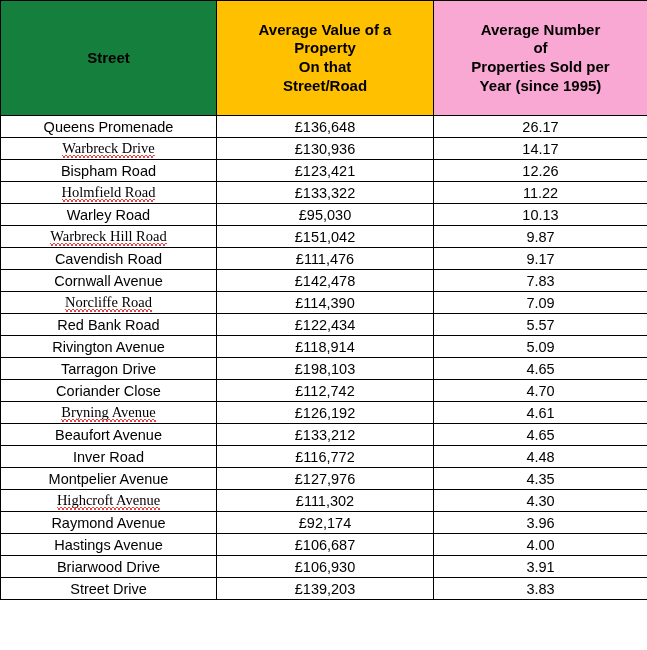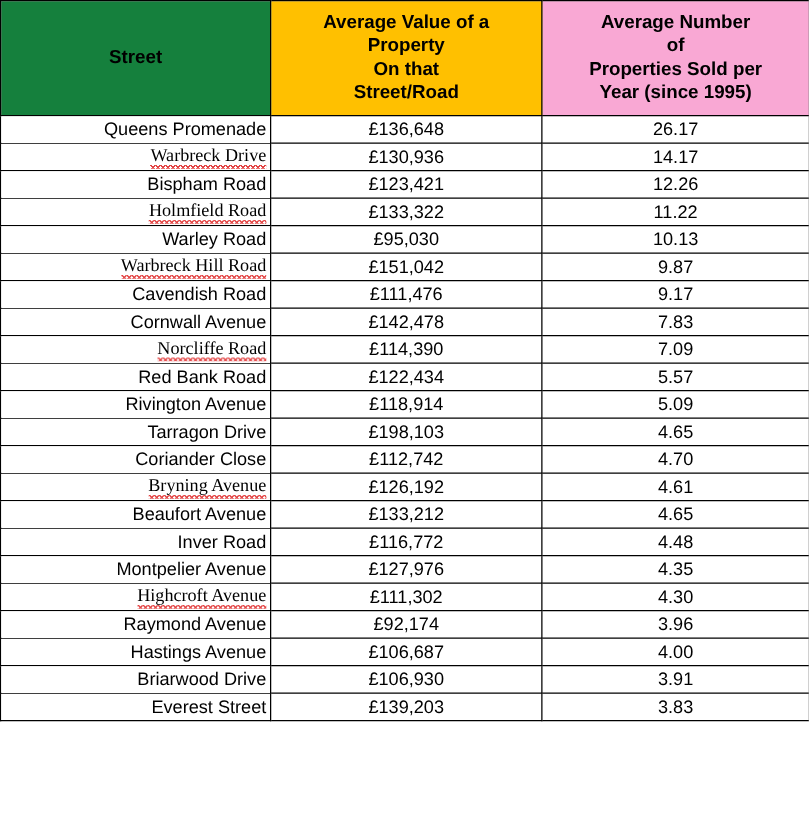--- a/index.html
+++ b/index.html
@@ -23,21 +23,21 @@
   table.property-table col.c-sold   { width: 214px; }
 
   thead th {
     border: 1px solid #000000;
     font-weight: bold;
     font-size: 15px;
     line-height: 1.25;
     padding: 5px 4px;
     text-align: center;
     vertical-align: middle;
-    height: 92px;
+    height: 115px;
     box-sizing: border-box;
     color: #000000;
   }
   th.head-street { background: #15803d; }
   th.head-value  { background: #ffc000; }
   th.head-sold   { background: #f9a8d4; margin-left: 12px; }
 
   tbody td {
     border: 1px solid #000000;
     font-size: 14.5px;
@@ -46,21 +46,20 @@
     padding: 2px 3px;
     height: 22px;
     box-sizing: border-box;
     color: #000000;
     background: #ffffff;
     white-space: nowrap;
     overflow: hidden;
   }
   tbody td.street-cell {
     position: relative;
-    text-align: right;
   }
   
   tbody td.street-cell .squiggle {
     position: relative;
     display: inline-block;
     font-family: Liberation Serif, serif;
   }
   tbody td.street-cell .squiggle::after {
     content: "";
     position: absolute;
@@ -204,18 +203,18 @@
         <td class="street-cell">Hastings Avenue</td>
         <td>£106,687</td>
         <td>4.00</td>
       </tr>
       <tr>
         <td class="street-cell">Briarwood Drive</td>
         <td>£106,930</td>
         <td>3.91</td>
       </tr>
       <tr>
-        <td class="street-cell">Everest Street</td>
+        <td class="street-cell">Street Drive</td>
         <td>£139,203</td>
         <td>3.83</td>
       </tr>
     </tbody>
 </table>
 
 </body></html>

